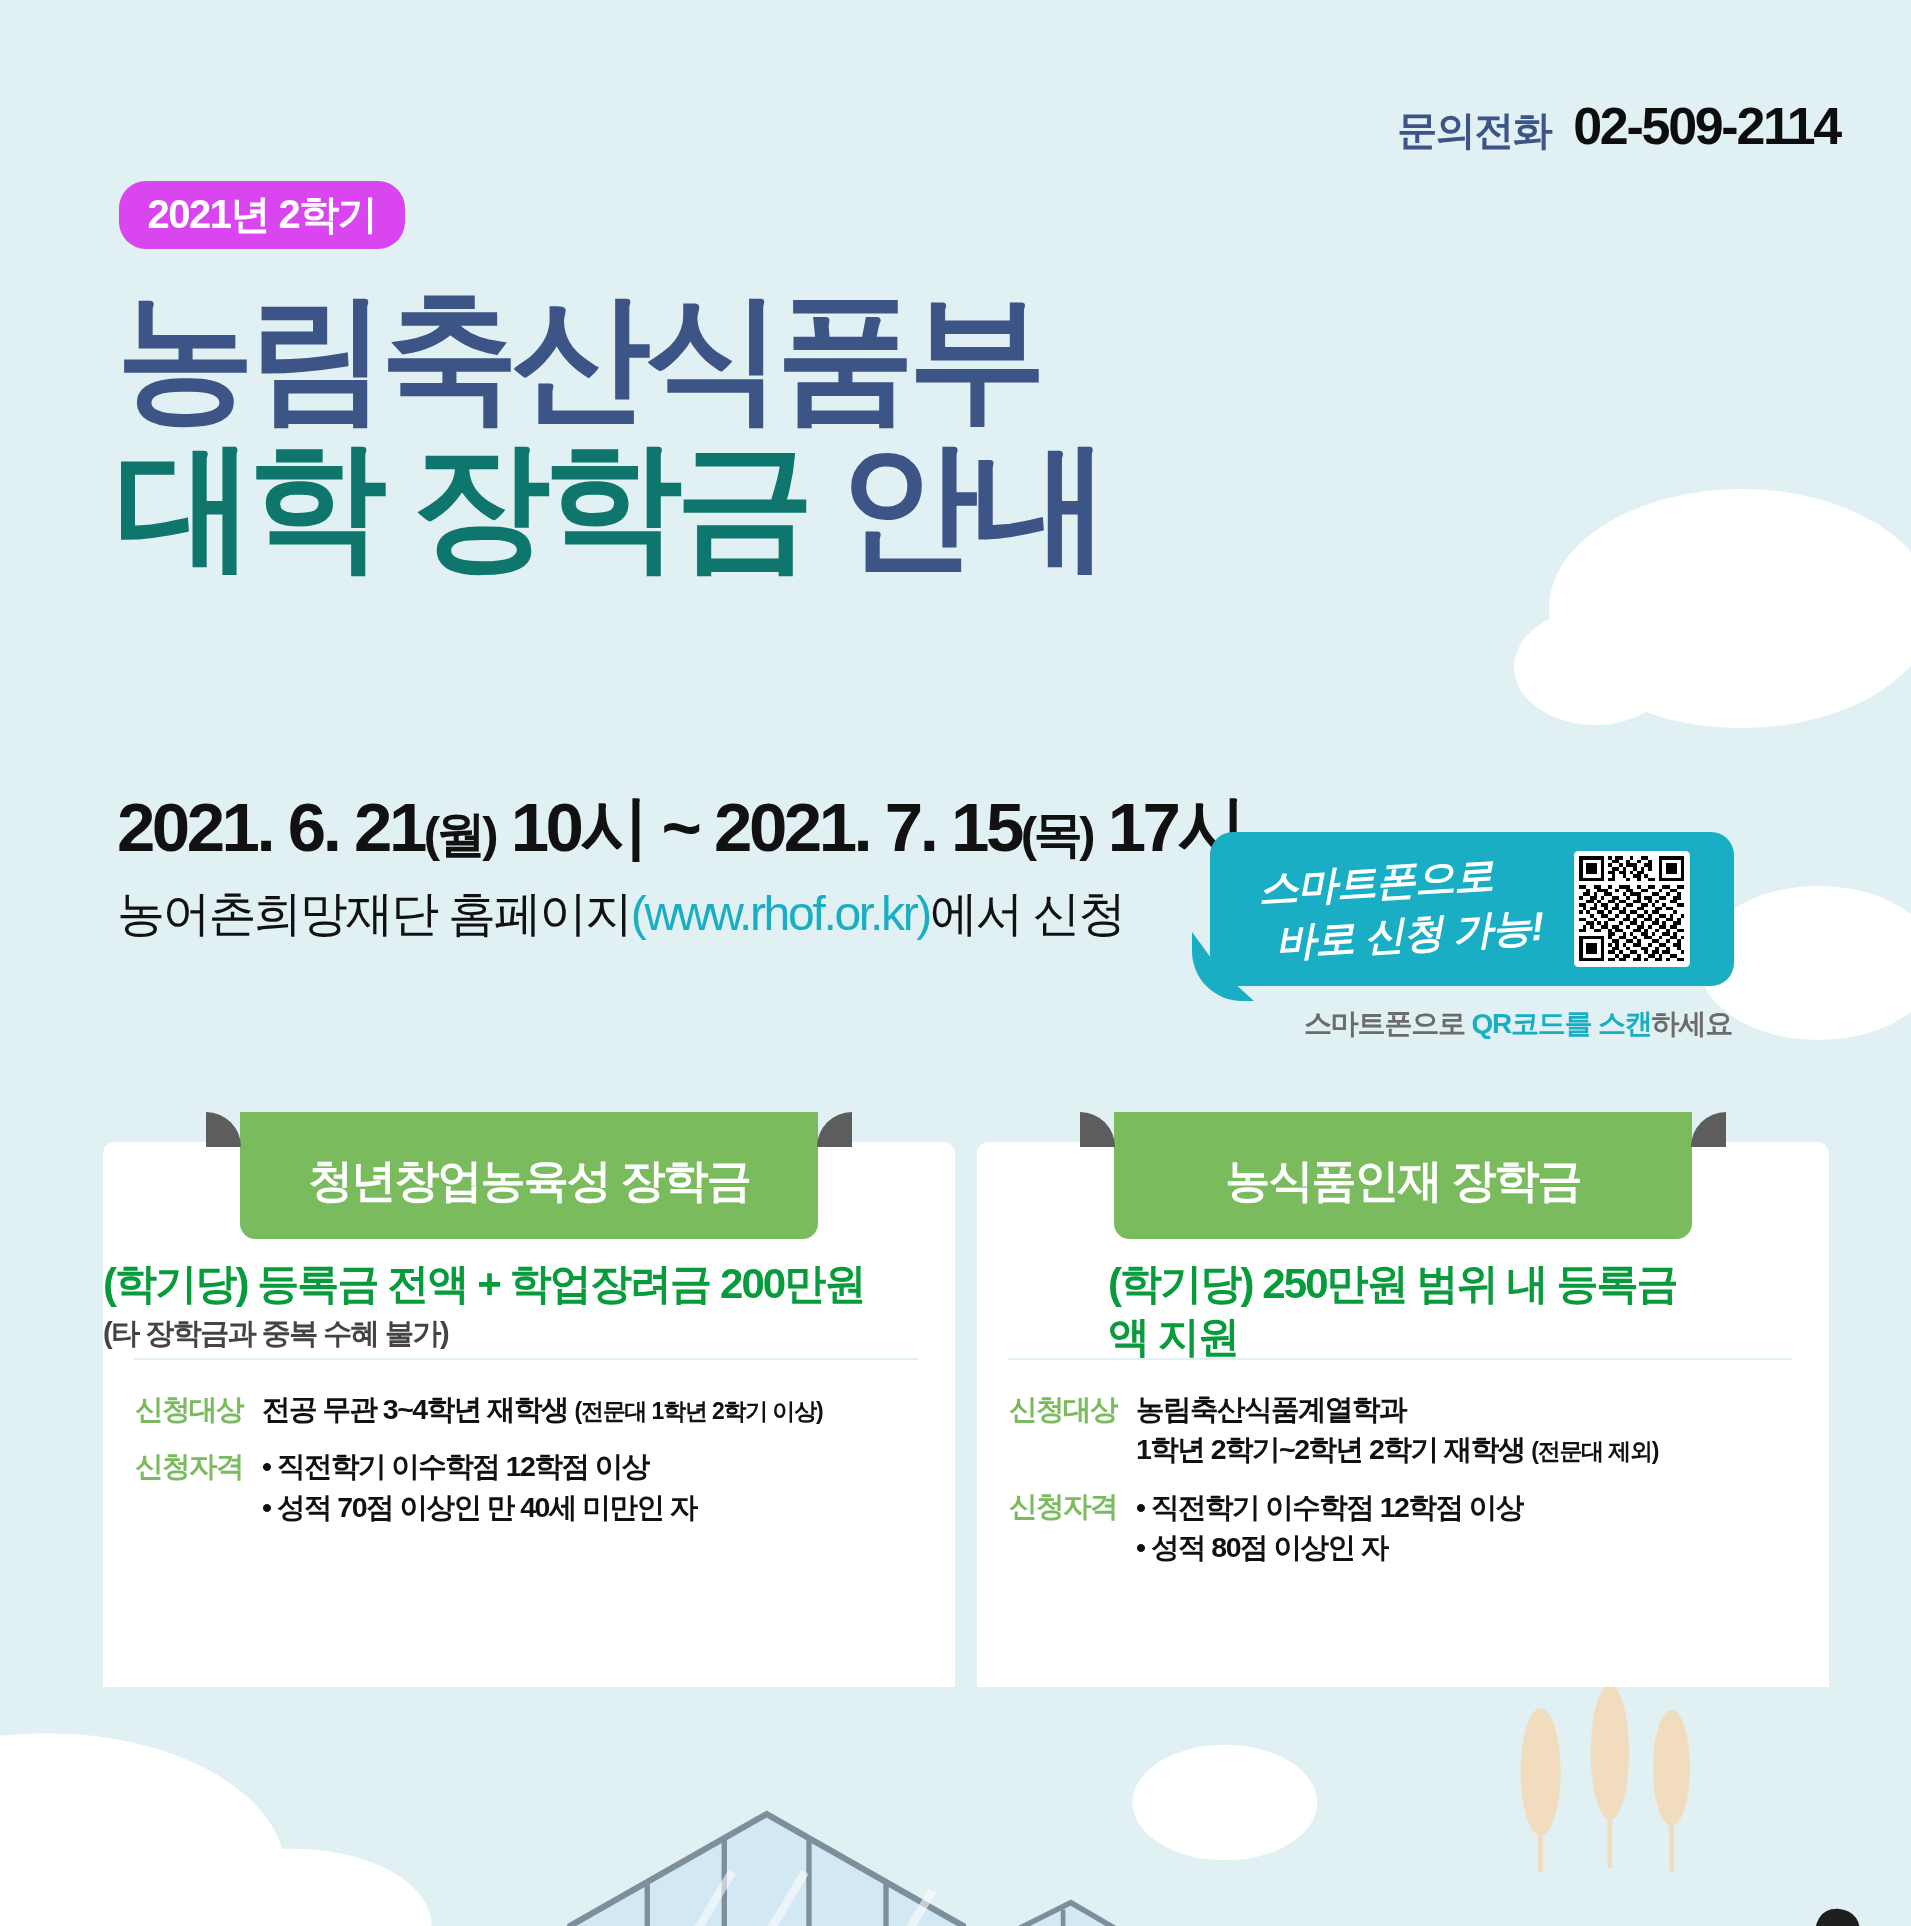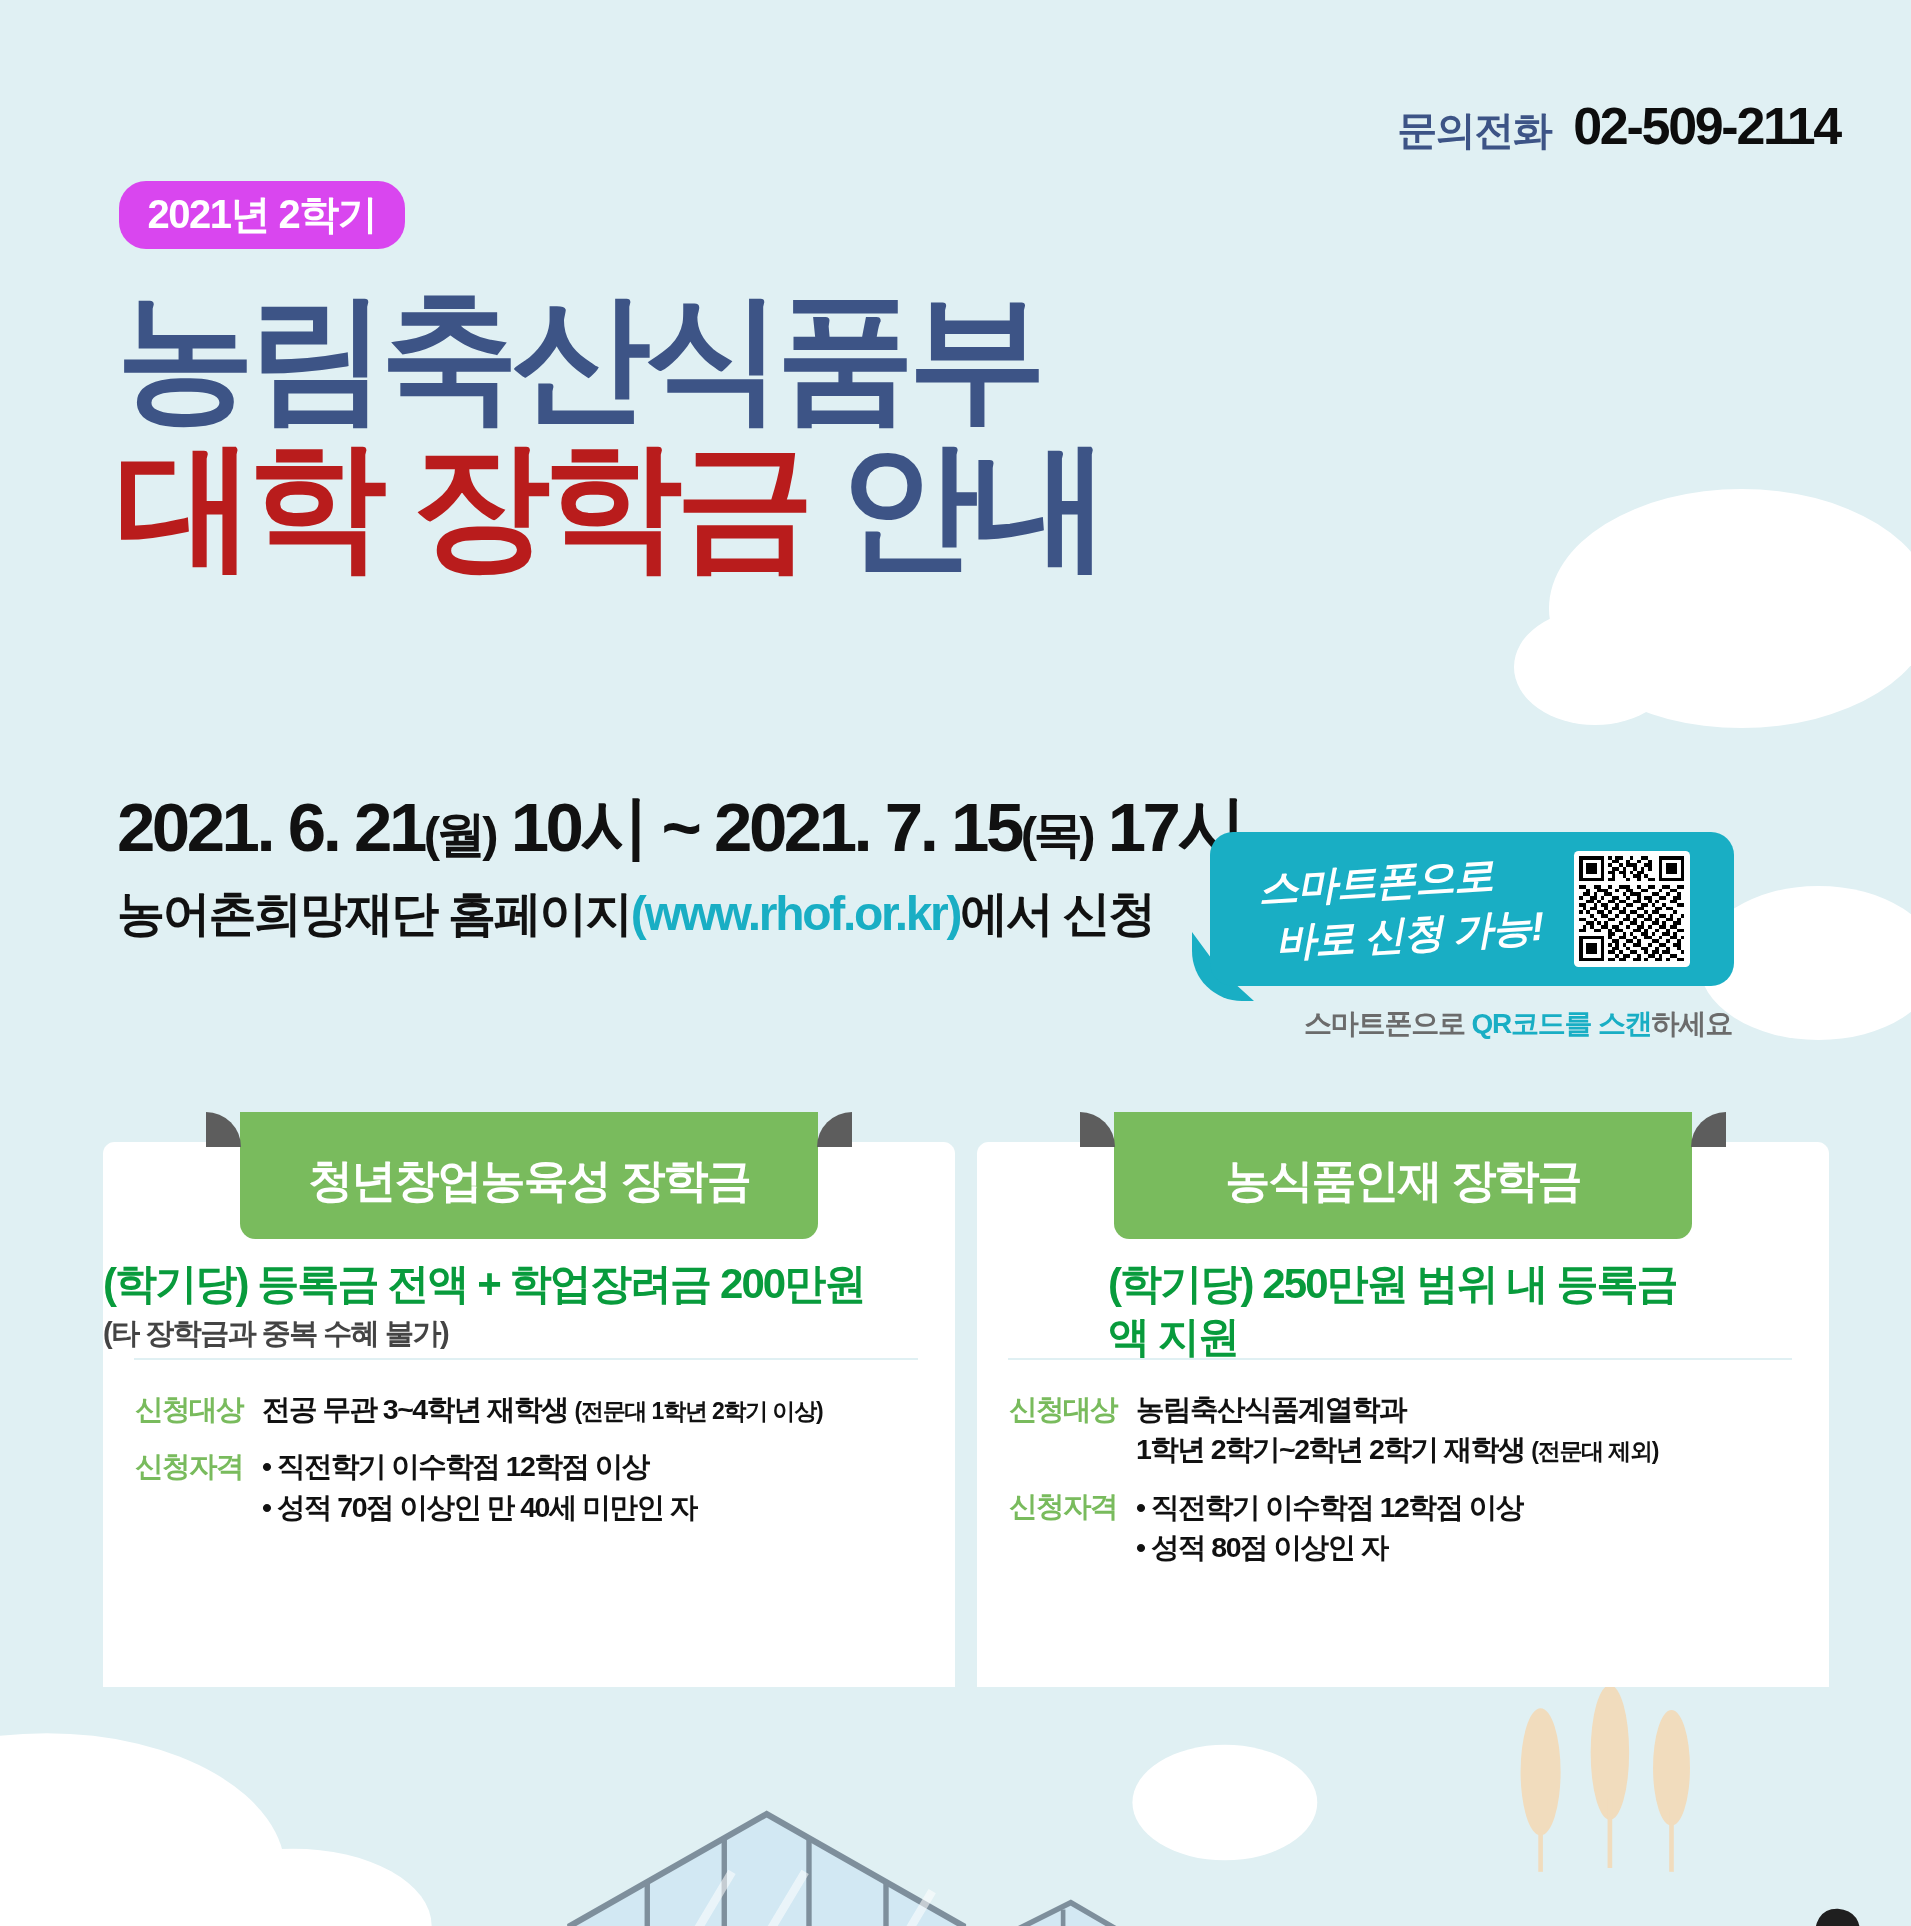--- a/index.html
+++ b/index.html
@@ -38,33 +38,33 @@
   }
 
   .title {
     position:absolute; left:116px; top:289px;
     line-height:0.98;
     letter-spacing:-7px;
     font-weight:700;
   }
   .title .l1 { font-size:139px; color:#3d5486; display:block; }
   .title .l2 { font-size:139px; display:block; margin-top:11.6px; }
-  .title .teal { color:#b91c1c; }
+  .title .teal { color:#0f766e; }
   .title .navy { color:#3d5486; }
 
   .daterange {
     position:absolute; left:117px; top:782px;
     font-size:69px; font-weight:700; color:#111; letter-spacing:-3.5px;
     white-space:nowrap;
   }
   .daterange .dw { font-size:49px; }
 
   .applyline {
     position:absolute; left:117px; top:882px;
-    font-size:48px; font-weight:700; color:#111; letter-spacing:-2.3px;
+    font-size:48px; font-weight:400; color:#111; letter-spacing:-2.3px;
     white-space:nowrap;
   }
   .applyline .url { color:#19aec4; }
 
   
   .bubble {
     position:absolute; left:1210px; top:832px;
     width:524px; height:154px;
     background:#19aec4; border-radius:23px;
   }

